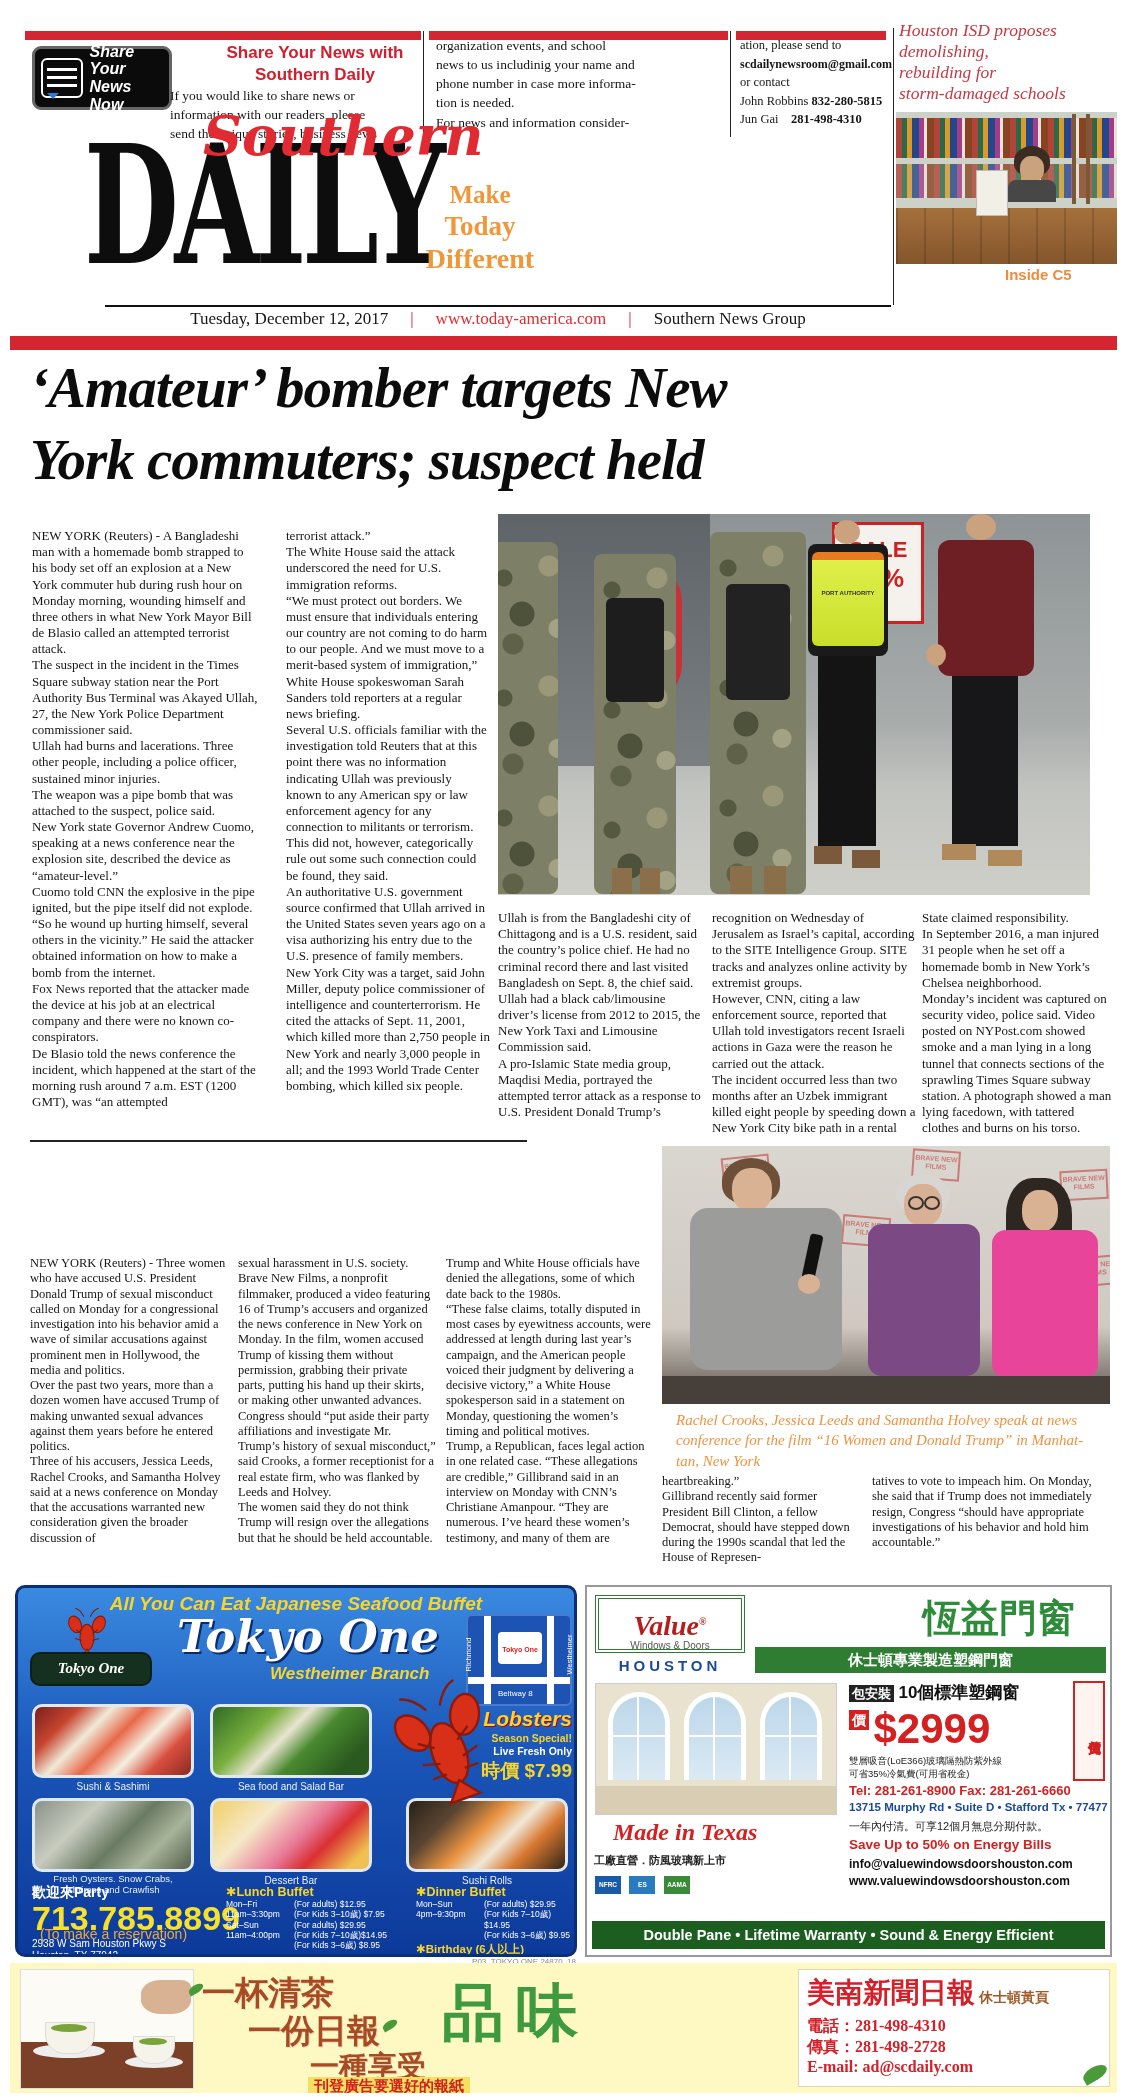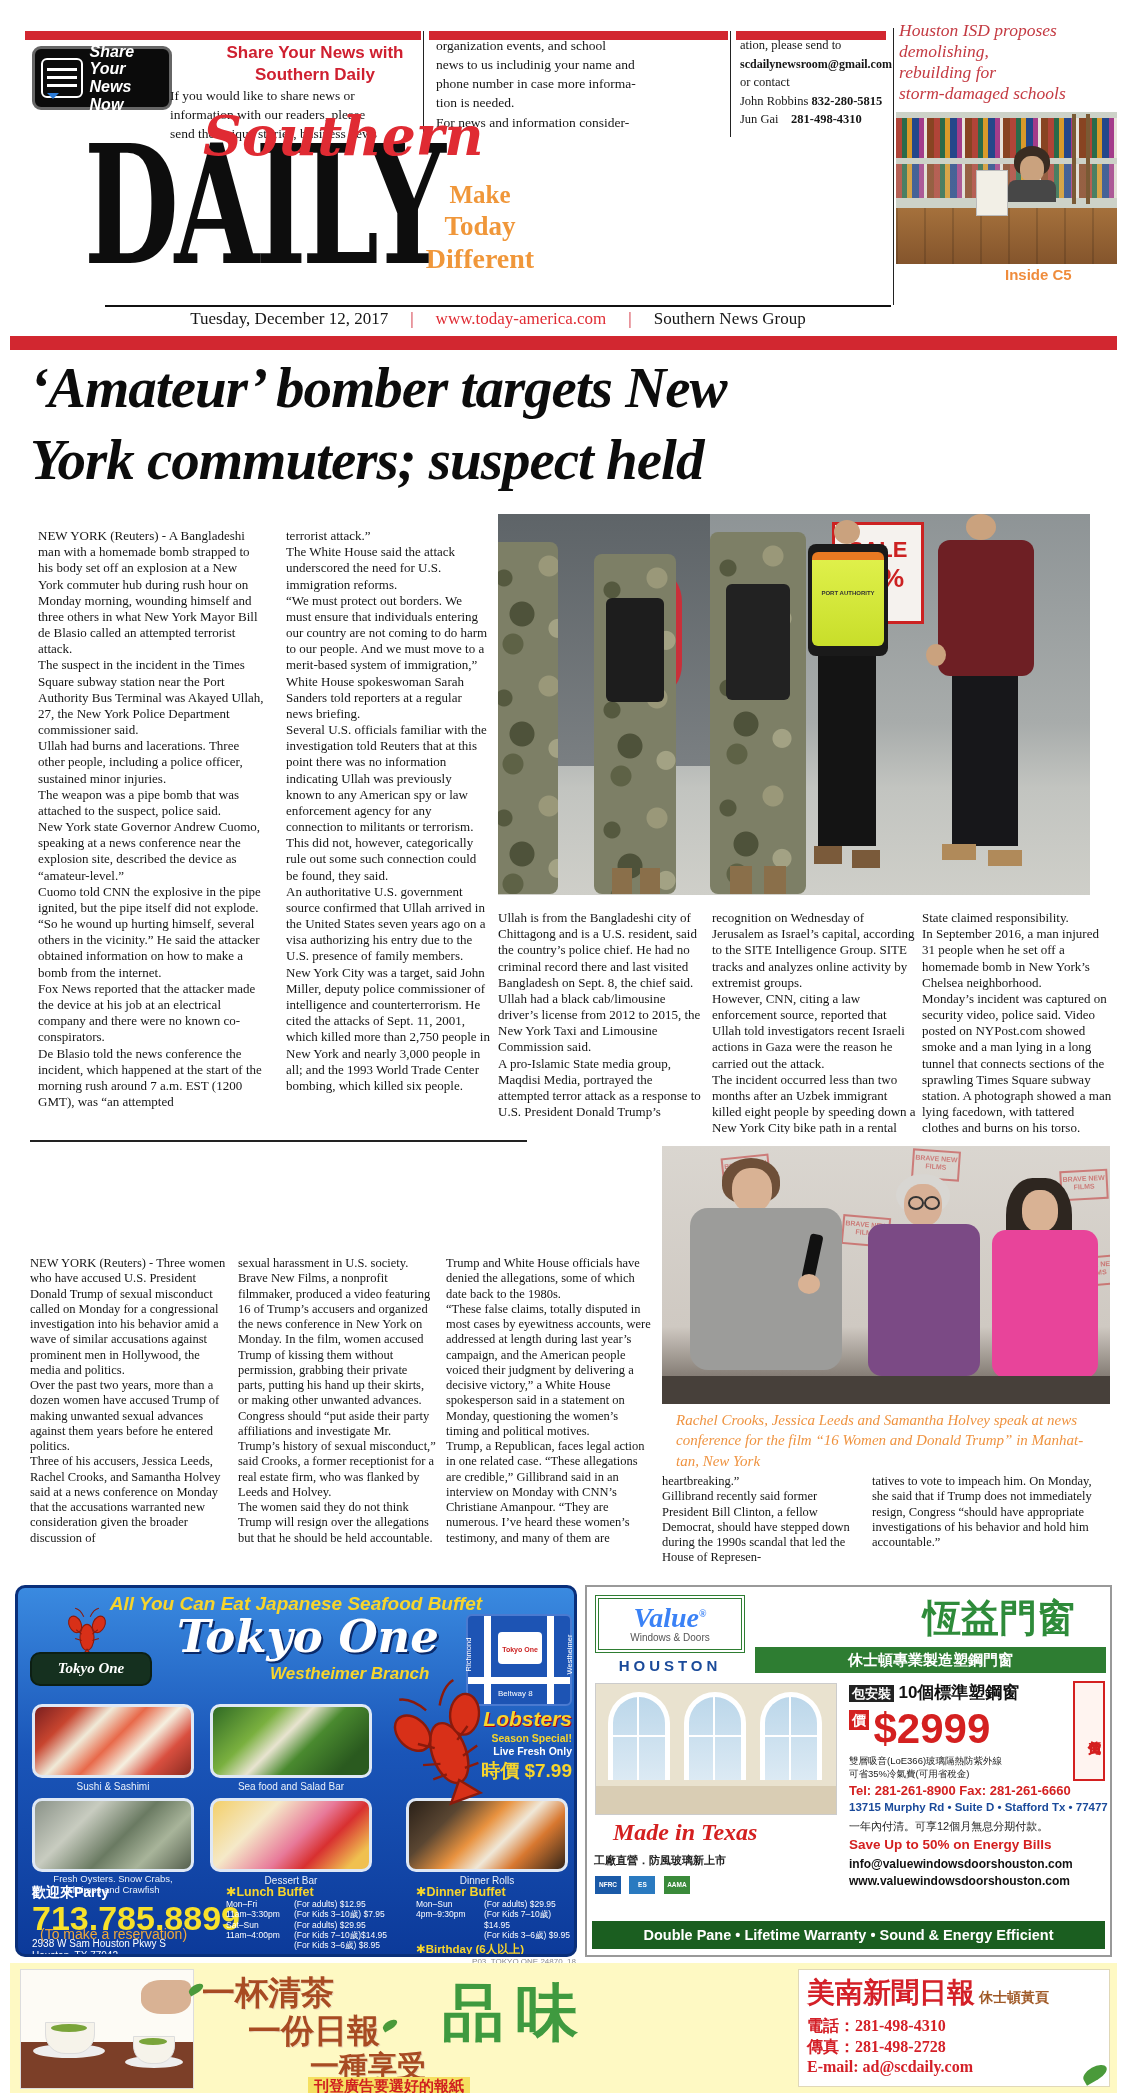--- a/index.html
+++ b/index.html
@@ -147,21 +147,21 @@
     <span>Tuesday, December 12, 2017</span>
     <span style="color:#cf2030;">|</span>
     <span style="color:#e02b33;">www.today-america.com</span>
     <span style="color:#cf2030;">|</span>
     <span>Southern News Group</span>
   </div>
   <div class="redbar" style="left:10px;top:336px;width:1107px;height:14px;"></div>
 
   <div class="head1 pl">‘Amateur’ bomber targets New
 York commuters; suspect held</div>
-  <div class="col pl" style="left:38px;top:528px;width:226px;height:604px;">NEW YORK (Reuters)  - A Bangladeshi man with a homemade bomb strapped to his body set off an explosion at a New York commuter hub during rush hour on Monday morning, wounding himself and three others in what New York Mayor Bill de Blasio called an attempted terrorist attack.
+  <div class="col pl" style="left:32px;top:528px;width:226px;height:604px;">NEW YORK (Reuters)  - A Bangladeshi man with a homemade bomb strapped to his body set off an explosion at a New York commuter hub during rush hour on Monday morning, wounding himself and three others in what New York Mayor Bill de Blasio called an attempted terrorist attack.
 The suspect in the incident in the Times Square subway station near the Port Authority Bus Terminal was Akayed Ullah, 27, the New York Police Department commissioner said.
 Ullah had burns and lacerations. Three other people, including a police officer, sustained minor injuries.
 The weapon was a pipe bomb that was attached to the suspect, police said.
 New York state Governor Andrew Cuomo, speaking at a news conference near the explosion site, described the device as “amateur-level.”
 Cuomo told CNN the explosive in the pipe ignited, but the pipe itself did not explode. “So he wound up hurting himself, several others in the vicinity.” He said the attacker obtained information on how to make a bomb from the internet.
 Fox News reported that the attacker made the device at his job at an electrical company and there were no known co-conspirators.
 De Blasio told the news conference the incident, which happened at the start of the morning rush around 7 a.m. EST (1200 GMT), was “an attempted</div>
   <div class="col pl" style="left:286px;top:528px;width:204px;height:604px;">terrorist attack.”
 The White House said the attack underscored the need for U.S. immigration reforms.
 “We must protect out borders. We must ensure that individuals entering our country are not coming to do harm to our people. And we must move to a merit-based system of immigration,” White House spokeswoman Sarah Sanders told reporters at a regular news briefing.
@@ -295,21 +295,21 @@
     <div class="tile t-salad" style="left:192px;top:116px;"></div>
     <div class="tlabel" style="left:14px;top:193px;width:162px;">Sushi &amp; Sashimi</div>
     <div class="tlabel" style="left:178px;top:193px;width:190px;">Sea food and Salad Bar</div>
 
     <div class="tile t-oyster" style="left:14px;top:210px;"></div>
     <div class="tile t-dessert" style="left:192px;top:210px;"></div>
     <div class="tile t-rolls" style="left:388px;top:210px;"></div>
     <div class="tlabel pl" style="left:4px;top:286px;width:182px;font-size:9.5px;">Fresh Oysters. Snow Crabs,
 Shrimps and Crawfish</div>
     <div class="tlabel" style="left:192px;top:287px;width:162px;">Dessert Bar</div>
-    <div class="tlabel" style="left:388px;top:287px;width:162px;">Dinner Rolls</div>
+    <div class="tlabel" style="left:388px;top:287px;width:162px;">Sushi Rolls</div>
 
     <svg width="120" height="120" viewBox="0 0 100 100" style="position:absolute;left:368px;top:96px;transform:rotate(-20deg);">
       <g fill="#d83018" stroke="#8a1a0c" stroke-width="2">
         <ellipse cx="50" cy="58" rx="14" ry="26"></ellipse>
         <path d="M50 82 l-13 16 h26 z"></path>
         <ellipse cx="27" cy="32" rx="12" ry="17" transform="rotate(-25 27 32)"></ellipse>
         <ellipse cx="73" cy="32" rx="12" ry="17" transform="rotate(25 73 32)"></ellipse>
         <path d="M40 50 L28 42 M60 50 L72 42 M40 64 L26 60 M60 64 L74 60 M42 74 L30 74 M58 74 L70 74" fill="none"></path>
       </g>
       <path d="M44 18 Q36 4 26 2 M56 18 Q64 4 74 2" stroke="#8a1a0c" stroke-width="2" fill="none"></path>
@@ -367,21 +367,21 @@
           <span>(For Kids 3–6歲) $9.95</span>
         </div>
       <div class="ylw" style="font-weight:bold;font-size:11.5px;margin-top:2px;">✱Birthday (6人以上)</div>
 
     </div>
   </div>
   <div class="abs sans" style="left:300px;top:1957px;width:276px;text-align:right;font-size:8px;color:#888;">P03_TOKYO ONE 24870_18</div>
 
   <div class="value">
     <div class="vframe">
-      <div style="font-family:'Liberation Serif',serif;font-style:italic;font-weight:bold;font-size:28px;color:#3b82f6;line-height:1.05;margin-top:4px;">
+      <div style="font-family:'Liberation Serif',serif;font-style:italic;font-weight:bold;font-size:28px;color:#b91c1c;line-height:1.05;margin-top:12px;">
         <span>Value</span><sup style="font-size:10px;">®</sup>
       </div>
       <div style="font-size:10px;color:#555;">Windows &amp; Doors</div>
     </div>
     <div class="abs" style="left:8px;top:70px;width:150px;text-align:center;color:#1a4a9a;font-weight:bold;font-size:15px;letter-spacing:4px;">HOUSTON</div>
     <div class="abs" style="left:336px;top:6px;font-size:38px;font-weight:bold;color:#2e8b3a;">恆益門窗</div>
     <div class="abs" style="left:168px;top:60px;width:351px;height:26px;background:#2e7d32;color:#fff;font-weight:bold;font-size:15px;line-height:26px;text-align:center;">休士頓專業製造塑鋼門窗</div>
 
     <div class="abs" style="left:8px;top:96px;width:240px;height:130px;background:#e9e2cf;overflow:hidden;border:1px solid #ccc;">
       <div class="arch" style="left:12px;"></div>

